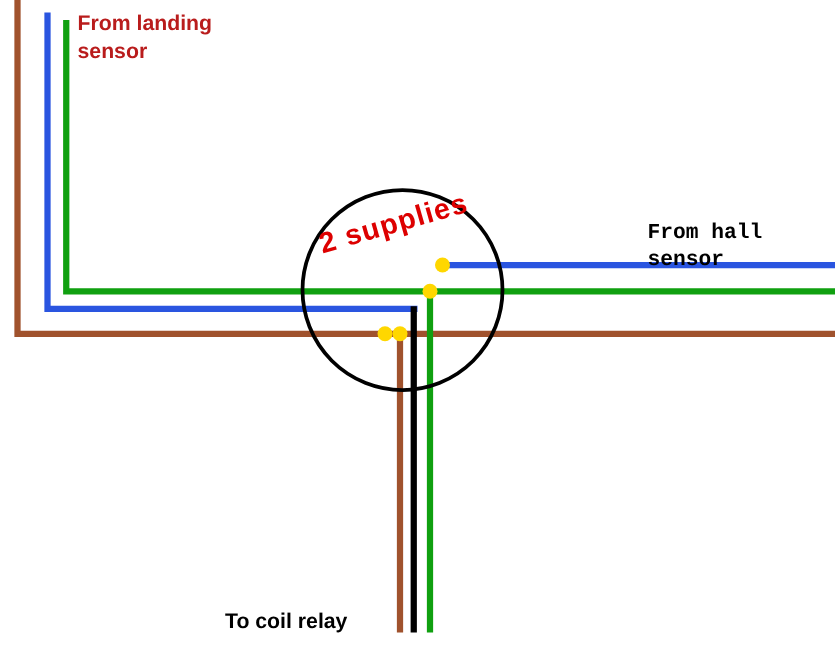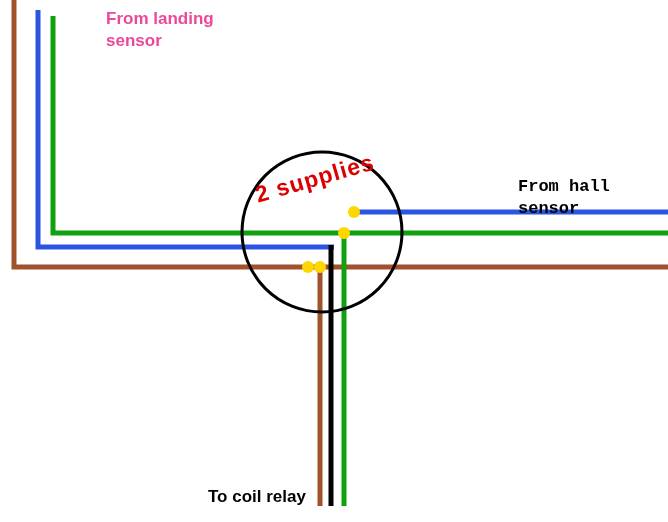--- a/index.html
+++ b/index.html
@@ -14,21 +14,21 @@
   .label {
     position: absolute;
     font-weight: bold;
     font-size: 17px;
     color: #000000;
     line-height: 1.28;
     white-space: pre-line;
   }
   #label-landing { left: 62px;  top: 8px;   }
   #label-hall    { left: 518px; top: 176px; font-family: Liberation Mono, monospace; }
-  #label-coil    { left: 208px; top: 486px; }
+  #label-coil    { left: 180px; top: 486px; }
   .annotation {
     position: absolute;
     left: 256px; top: 182px;
     font-weight: bold;
     font-size: 23px;
     white-space: nowrap;
     transform: rotate(-16deg);
     transform-origin: left center;
     letter-spacing: 1px;
   }
@@ -45,21 +45,21 @@
       <polyline points="331,245 331,506" fill="none" stroke="#000000" stroke-width="5"></polyline>
       <polyline points="320,267 320,506" fill="none" stroke="#a0522d" stroke-width="5"></polyline>
       <polyline points="344,233 344,506" fill="none" stroke="#10a010" stroke-width="5"></polyline>
       <circle cx="322" cy="232" r="80" fill="none" stroke="#000000" stroke-width="3"></circle>
       <circle cx="354" cy="212" r="6" fill="#ffd700"></circle>
       <circle cx="344" cy="233" r="6" fill="#ffd700"></circle>
       <circle cx="308" cy="267" r="6" fill="#ffd700"></circle>
       <circle cx="320" cy="267" r="6" fill="#ffd700"></circle>
     </svg>
 
-  <div class="label" id="label-landing" style="color: #ec4899; margin-left: 44px;">From landing
+  <div class="label" id="label-landing" style="color: #b91c1c;">From landing
 sensor</div>
 
   <div class="label" id="label-hall" style="color: rgb(0, 0, 0);">From hall sensor</div>
 
   <div class="label" id="label-coil" style="color: rgb(0, 0, 0);">To coil relay</div>
 
   <div class="annotation" style="color: rgb(221, 0, 0);">2 supplies</div>
 </div>
 
 </body></html>

